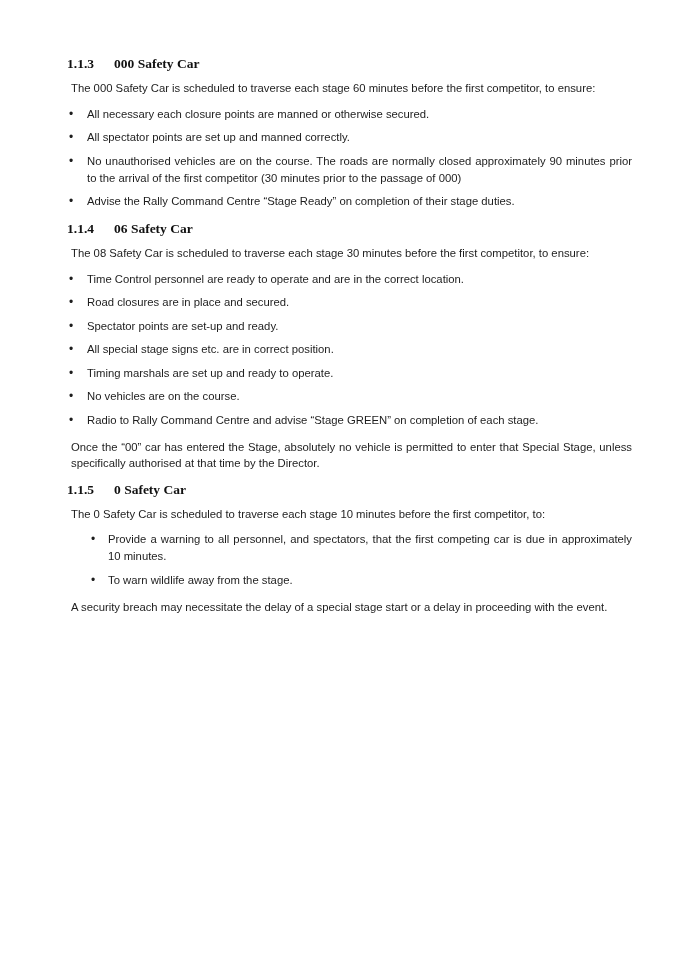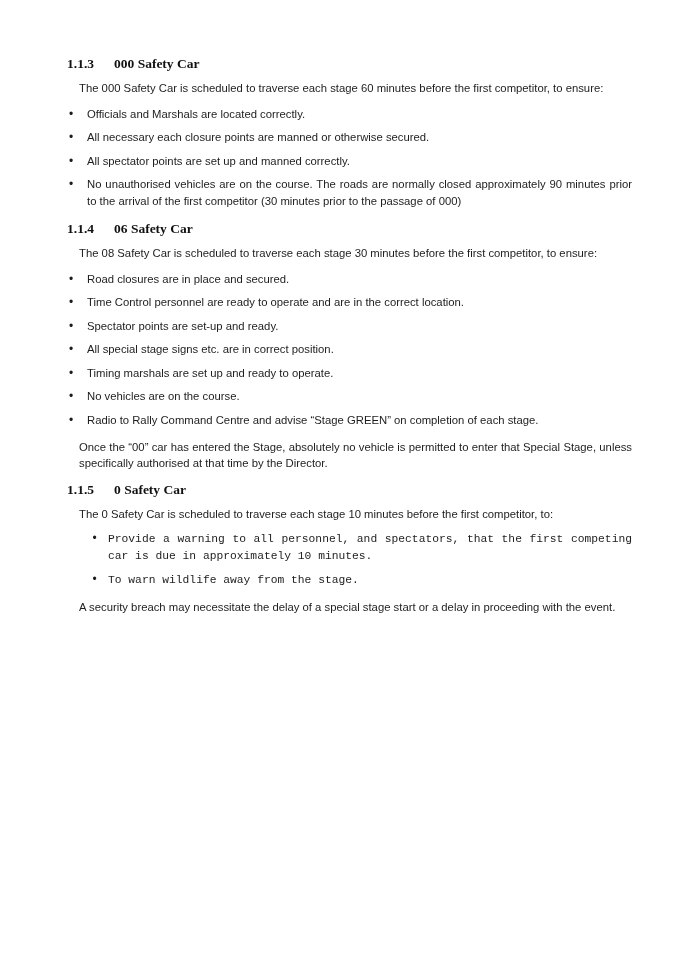--- a/index.html
+++ b/index.html
@@ -23,21 +23,21 @@
     font-family: "Liberation Serif", serif;
     font-size: 13.5px;
     font-weight: 700;
     line-height: 18px;
     color: #111;
     margin: 9px 0 7px 0;
   }
   section:first-child h3 { margin-top: 0; }
   .hnum { display: inline-block; width: 47px; }
   p {
-    margin: 0 0 9px 12px;
+    margin: 0 0 9px 4px;
     text-align: justify;
   }
   ul {
     list-style: none;
     margin: 2px 0 10px 0;
     padding: 0;
   }
   li {
     position: relative;
     padding-left: 20px;
@@ -45,49 +45,49 @@
     line-height: 17px;
     text-align: justify;
   }
   li::before {
     content: "\2022";
     position: absolute;
     left: 2px;
     top: 0;
     font-size: 12px;
   }
-  ul.indent { margin-left: 22px; font-family: Liberation Mono, monospace; }
+  ul.indent { margin-left: 22px; }
   ul.indent li { padding-left: 19px; margin-bottom: 7px; }
 </style>
 </head>
 <body>
 
 <div class="page">
 
   <section>
     <h3>
       <span class="hnum">1.1.3</span><span>000 Safety Car</span>
     </h3>
     <p>The 000 Safety Car is scheduled to traverse each stage 60 minutes before the first competitor, to ensure:</p>
     <ul>
-      <li><span>Officials and Marshals are located correctly.</span></li>
       <li><span>All necessary each closure points are manned or otherwise secured.</span></li>
       <li><span>All spectator points are set up and manned correctly.</span></li>
       <li><span>No unauthorised vehicles are on the course.  The roads are normally closed approximately 90 minutes prior to the arrival of the first competitor (30 minutes prior to the passage of 000)</span></li>
+      <li><span>Advise the Rally Command Centre “Stage Ready” on completion of their stage duties.</span></li>
     </ul>
   </section>
 
   <section>
     <h3>
       <span class="hnum">1.1.4</span><span>06 Safety Car</span>
     </h3>
     <p>The 08 Safety Car is scheduled to traverse each stage 30 minutes before the first competitor, to ensure:</p>
     <ul>
+      <li><span>Time Control personnel are ready to operate and are in the correct location.</span></li>
       <li><span>Road closures are in place and secured.</span></li>
-      <li><span>Time Control personnel are ready to operate and are in the correct location.</span></li>
       <li><span>Spectator points are set-up and ready.</span></li>
       <li><span>All special stage signs etc. are in correct position.</span></li>
       <li><span>Timing marshals are set up and ready to operate.</span></li>
       <li><span>No vehicles are on the course.</span></li>
       <li><span>Radio to Rally Command Centre and advise “Stage GREEN” on completion of each stage.</span></li>
     </ul>
     <p>Once the “00” car has entered the Stage, absolutely no vehicle is permitted to enter that Special Stage, unless specifically authorised at that time by the Director.</p>
   </section>
 
   <section>

